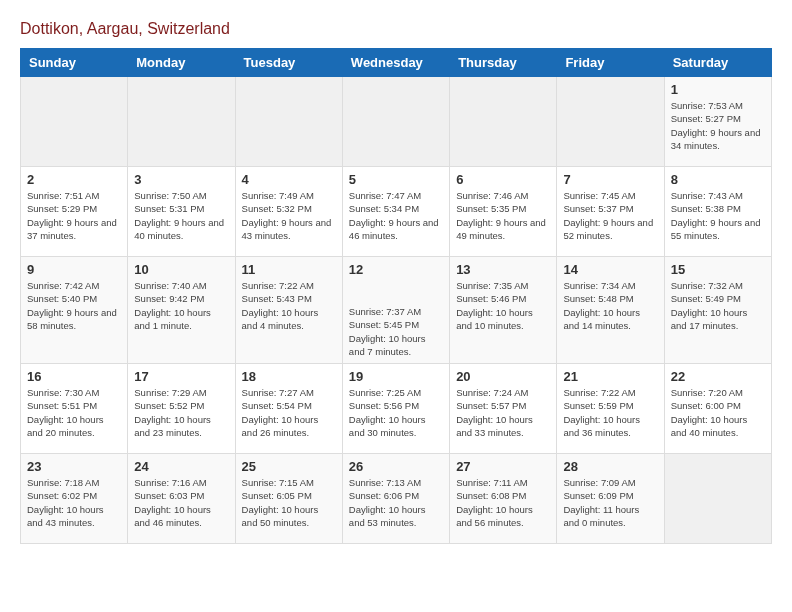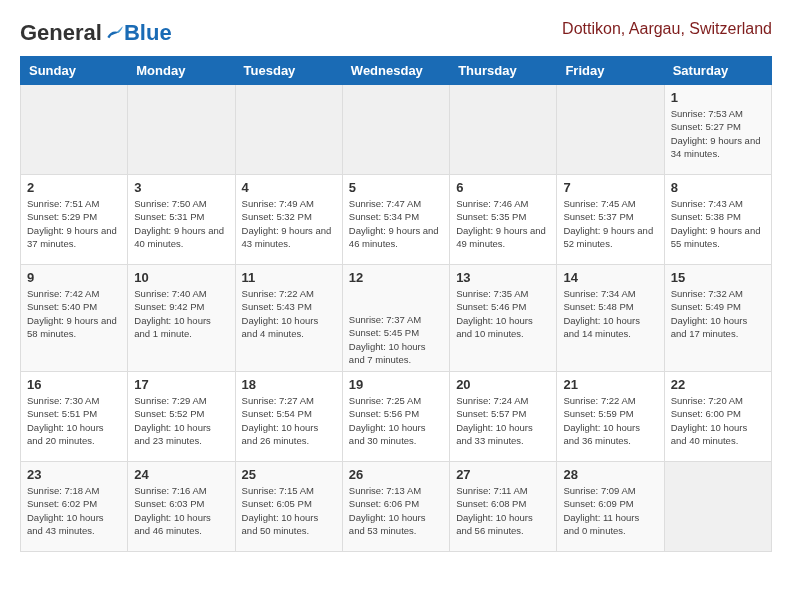--- a/index.html
+++ b/index.html
@@ -95,30 +95,20 @@
       line-height: 1.4;
     }
     .empty-cell {
       background: #f0f0f0 !important;
     }
   </style>
 </head>
 <body>
 
 <div class="header">
-  <div class="logo">
-    <div class="logo-text">
-      <span class="logo-general">General</span>
-      <svg class="logo-icon" viewBox="0 0 30 24" xmlns="http://www.w3.org/2000/svg">
-        <path d="M5 18 Q10 8 20 10 Q25 6 28 2 Q24 12 15 14 Q10 15 8 20 Z" fill="#1a6bb5"></path>
-        <path d="M20 10 Q28 4 30 0 Q26 8 22 12 Z" fill="#4a9fd4"></path>
-      </svg>
-      <span class="logo-blue">Blue</span>
-    </div>
-  </div>
   <div class="title-block">
     <div class="location">Dottikon, Aargau, Switzerland</div>
   </div>
 </div>
 
 <table class="calendar">
   <thead>
     <tr>
     <th>Sunday</th>
         <th>Monday</th>

